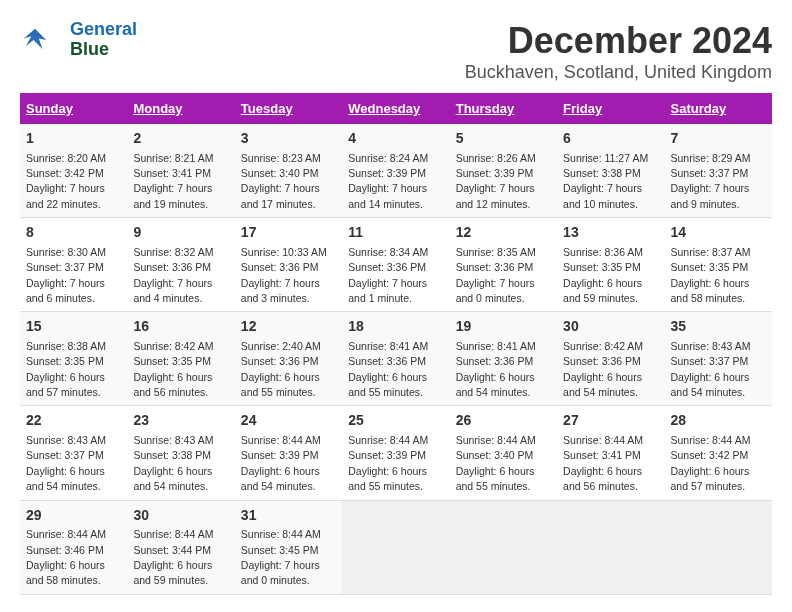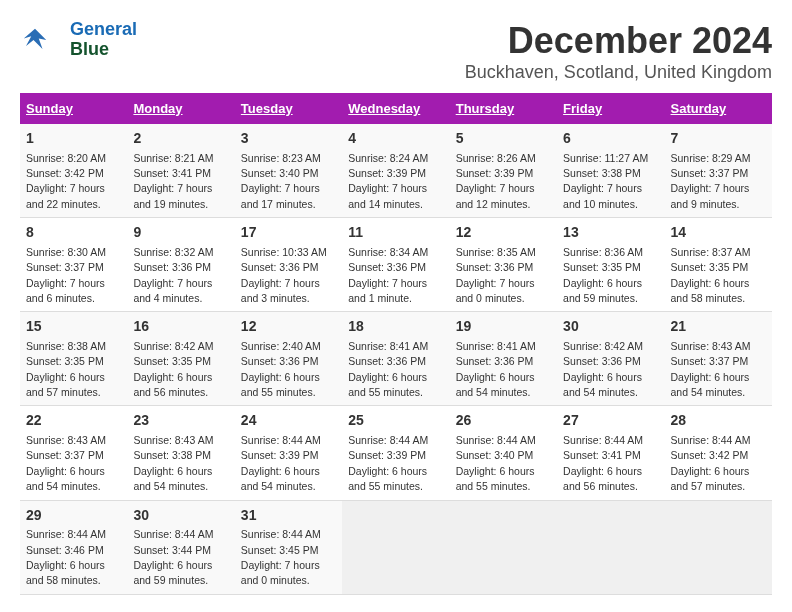--- a/index.html
+++ b/index.html
@@ -246,21 +246,21 @@
           <span class="day-info">Sunset: 3:36 PM</span><br>
           <span class="day-info">Daylight: 6 hours and 54 minutes.</span>
         </td>
         <td>
           <span class="day-number">30</span>
           <span class="day-info">Sunrise: 8:42 AM</span><br>
           <span class="day-info">Sunset: 3:36 PM</span><br>
           <span class="day-info">Daylight: 6 hours and 54 minutes.</span>
         </td>
         <td>
-          <span class="day-number">21</span>
+          <span class="day-number">35</span>
           <span class="day-info">Sunrise: 8:43 AM</span><br>
           <span class="day-info">Sunset: 3:37 PM</span><br>
           <span class="day-info">Daylight: 6 hours and 54 minutes.</span>
         </td>
       </tr>
       <tr>
         <td>
           <span class="day-number">22</span>
           <span class="day-info">Sunrise: 8:43 AM</span><br>
           <span class="day-info">Sunset: 3:37 PM</span><br>

